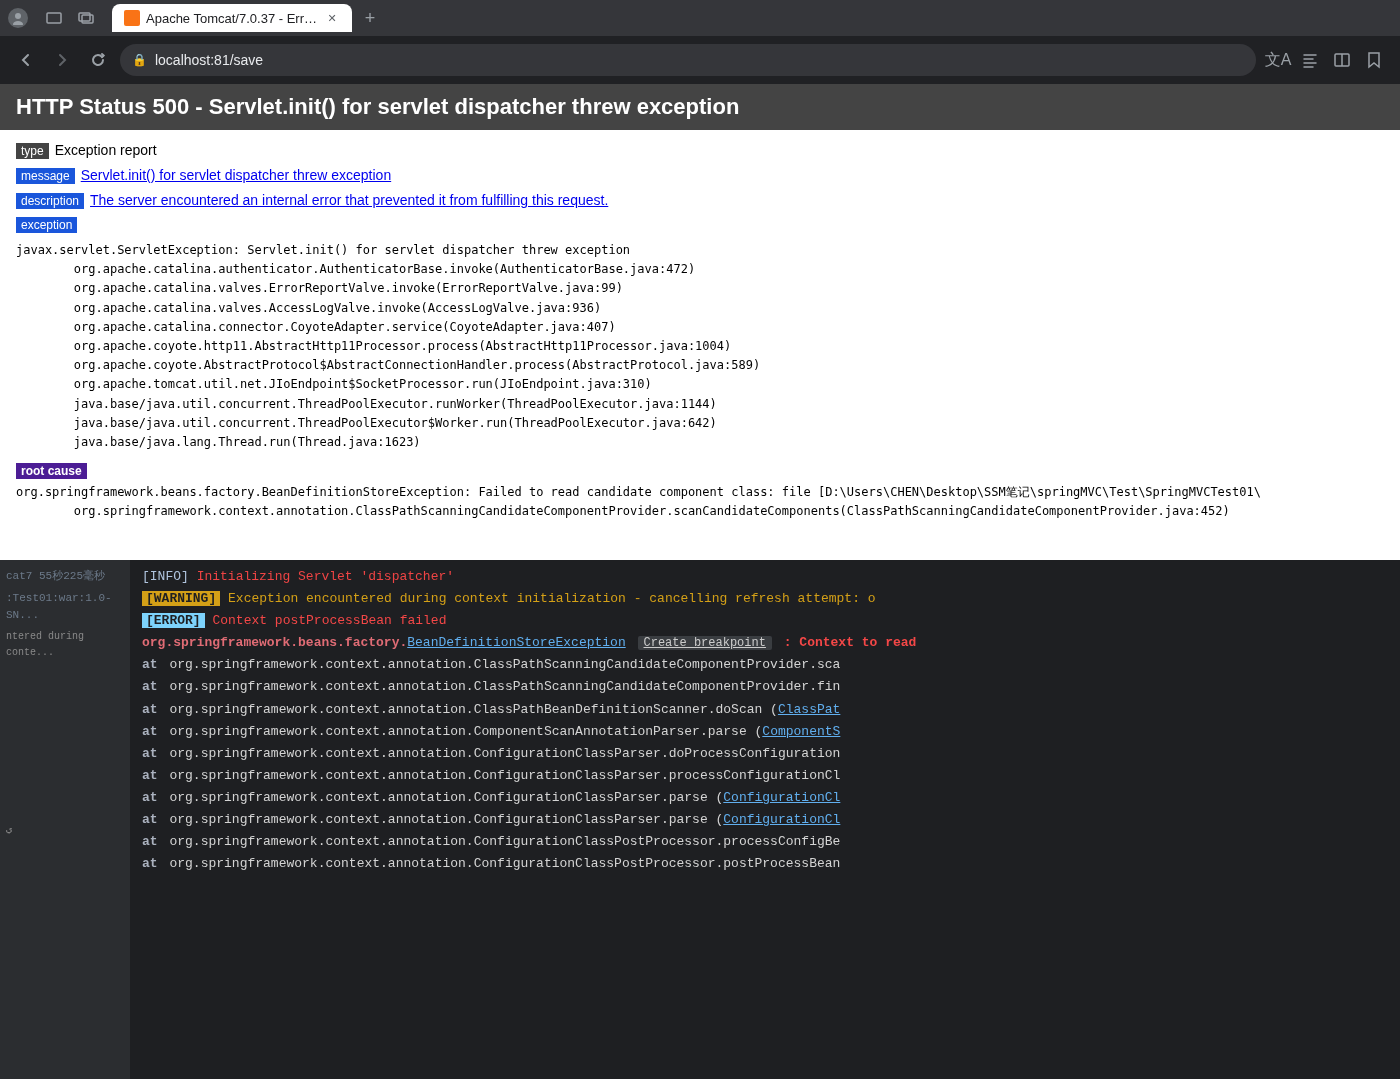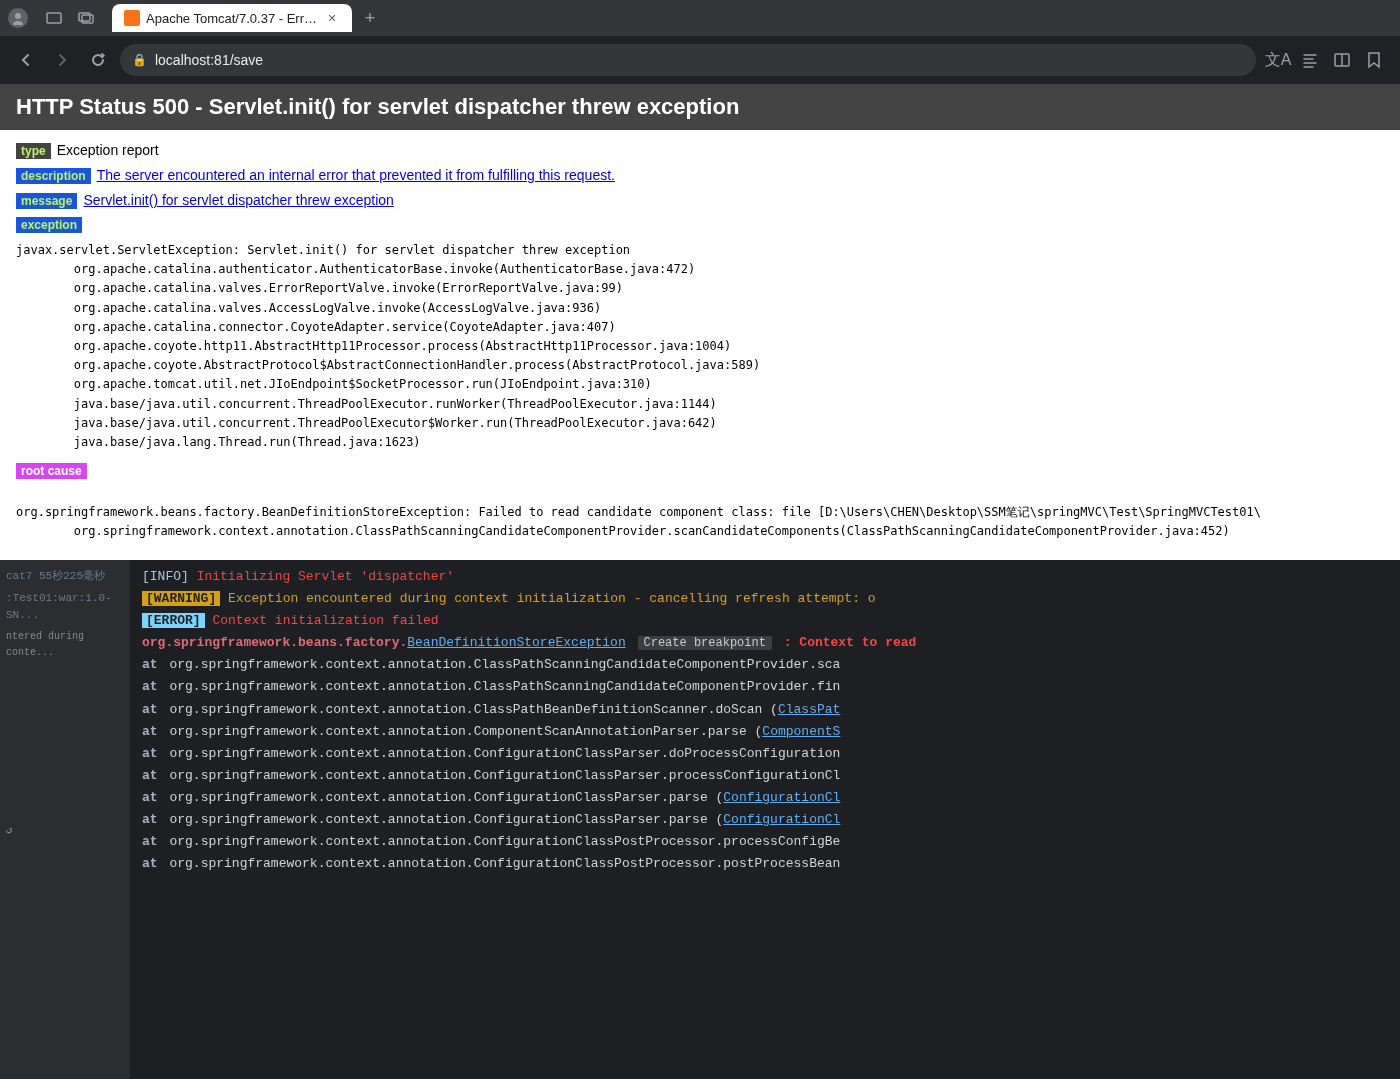--- a/index.html
+++ b/index.html
@@ -127,23 +127,23 @@
 
     .error-row {
       margin-bottom: 8px;
       display: flex;
       align-items: baseline;
       flex-wrap: wrap;
     }
 
     .label-badge {
       background: #444;
-      color: #bef264;
-      font-size: 12px;
-      font-weight: bold;
+      color: #ffffff;
+      font-size: 12px;
+      font-weight: normal;
       padding: 1px 5px;
       margin-right: 6px;
       white-space: nowrap;
     }
 
     .label-badge.blue {
       background: #1a56db;
     }
 
     .error-link {
@@ -157,27 +157,27 @@
 
     .exception-section pre {
       font-family: monospace;
       font-size: 12px;
       line-height: 1.6;
       white-space: pre-wrap;
       word-break: break-all;
     }
 
     .root-cause-badge {
-      background: #d946ef;
+      background: #4c1d95;
       color: #fff;
       font-size: 12px;
       font-weight: bold;
       padding: 1px 5px;
       display: inline-block;
-      margin-bottom: 20px;
+      margin-bottom: 0;
     }
 
     .root-cause-text {
       font-family: monospace;
       font-size: 12px;
       line-height: 1.6;
       white-space: pre-wrap;
       word-break: break-all;
     }
 
@@ -243,20 +243,21 @@
     .ide-failed { color: #f44747; font-weight: bold; }
 
     .create-breakpoint {
       background: #3a3d41;
       color: #ccc;
       font-size: 12px;
       padding: 0 6px;
       margin: 0 4px;
       border-radius: 2px;
       cursor: pointer;
+      text-decoration: underline;
     }
   </style>
 </head>
 <body>
 
 <div class="browser-chrome">
 
   <div class="tab-bar">
 
     <div class="browser-icon">
@@ -337,27 +338,27 @@
   </div>
 
   <div class="error-body">
 
     <div class="error-row">
       <span class="label-badge">type</span>
       <span>Exception report</span>
     </div>
 
     <div class="error-row">
+      <span class="label-badge blue">message</span>
+      <span class="error-link">Servlet.init() for servlet dispatcher threw exception</span>
+    </div>
+
+    <div class="error-row">
       <span class="label-badge blue">description</span>
       <span class="error-link">The server encountered an internal error that prevented it from fulfilling this request.</span>
-    </div>
-
-    <div class="error-row">
-      <span class="label-badge blue">message</span>
-      <span class="error-link">Servlet.init() for servlet dispatcher threw exception</span>
     </div>
 
     <div class="error-row">
       <span class="label-badge blue">exception</span>
     </div>
     <div class="exception-section">
       <pre>javax.servlet.ServletException: Servlet.init() for servlet dispatcher threw exception
 	org.apache.catalina.authenticator.AuthenticatorBase.invoke(AuthenticatorBase.java:472)
 	org.apache.catalina.valves.ErrorReportValve.invoke(ErrorReportValve.java:99)
 	org.apache.catalina.valves.AccessLogValve.invoke(AccessLogValve.java:936)
@@ -396,21 +397,21 @@
       <span class="ide-normal"> Initializing Servlet 'dispatcher'</span>
     </div>
 
     <div class="ide-line">
       <span class="ide-warning-label">[WARNING]</span>
       <span class="ide-warning"> Exception encountered during context initialization - cancelling refresh attempt: o</span>
     </div>
 
     <div class="ide-line">
       <span class="ide-error-label">[ERROR]</span>
-      <span class="ide-error"> Context initialization failed</span>
+      <span class="ide-error"> Context postProcessBean failed</span>
     </div>
 
     <div class="ide-line" style="white-space:nowrap;">
       <span class="ide-class-red">org.springframework.beans.factory.</span><span class="ide-class-link">BeanDefinitionStoreException</span>
       <span class="create-breakpoint">Create breakpoint</span>
       <span class="ide-failed"> : Context to read</span>
     </div>
 
     <div class="ide-line">
       <span style="color:#abb2bf;margin-right:4px;">    <b>at</b></span>

